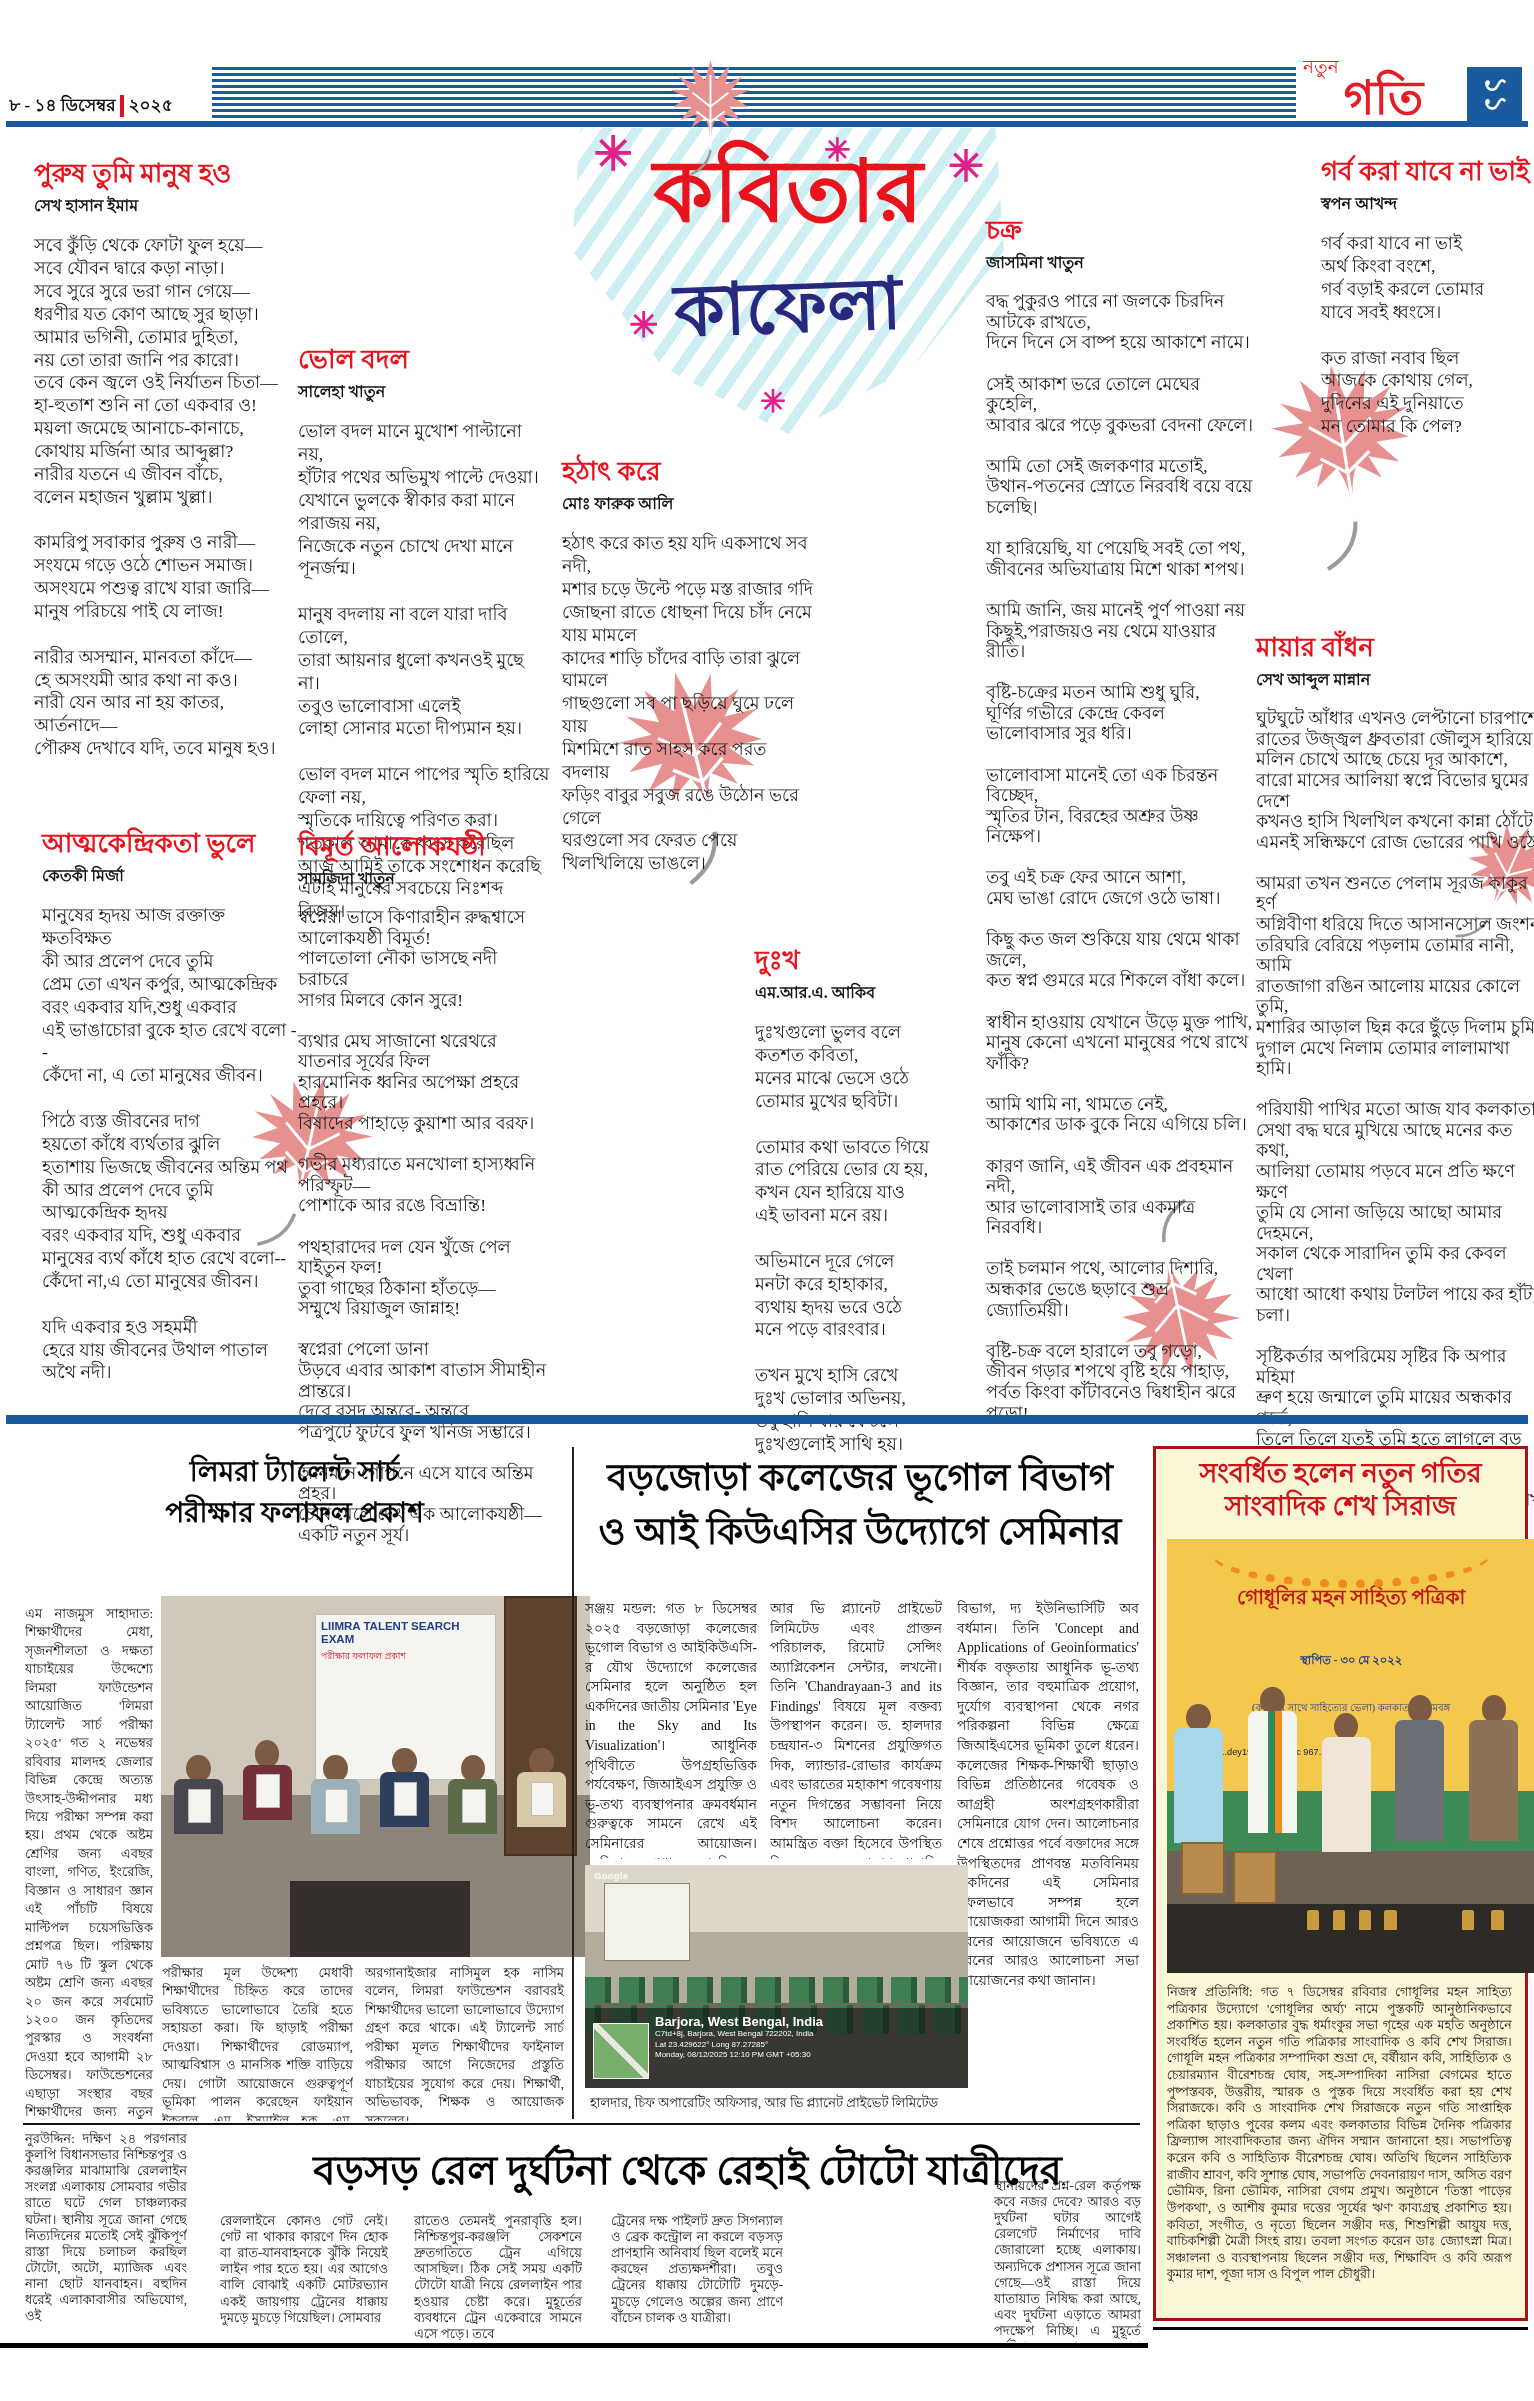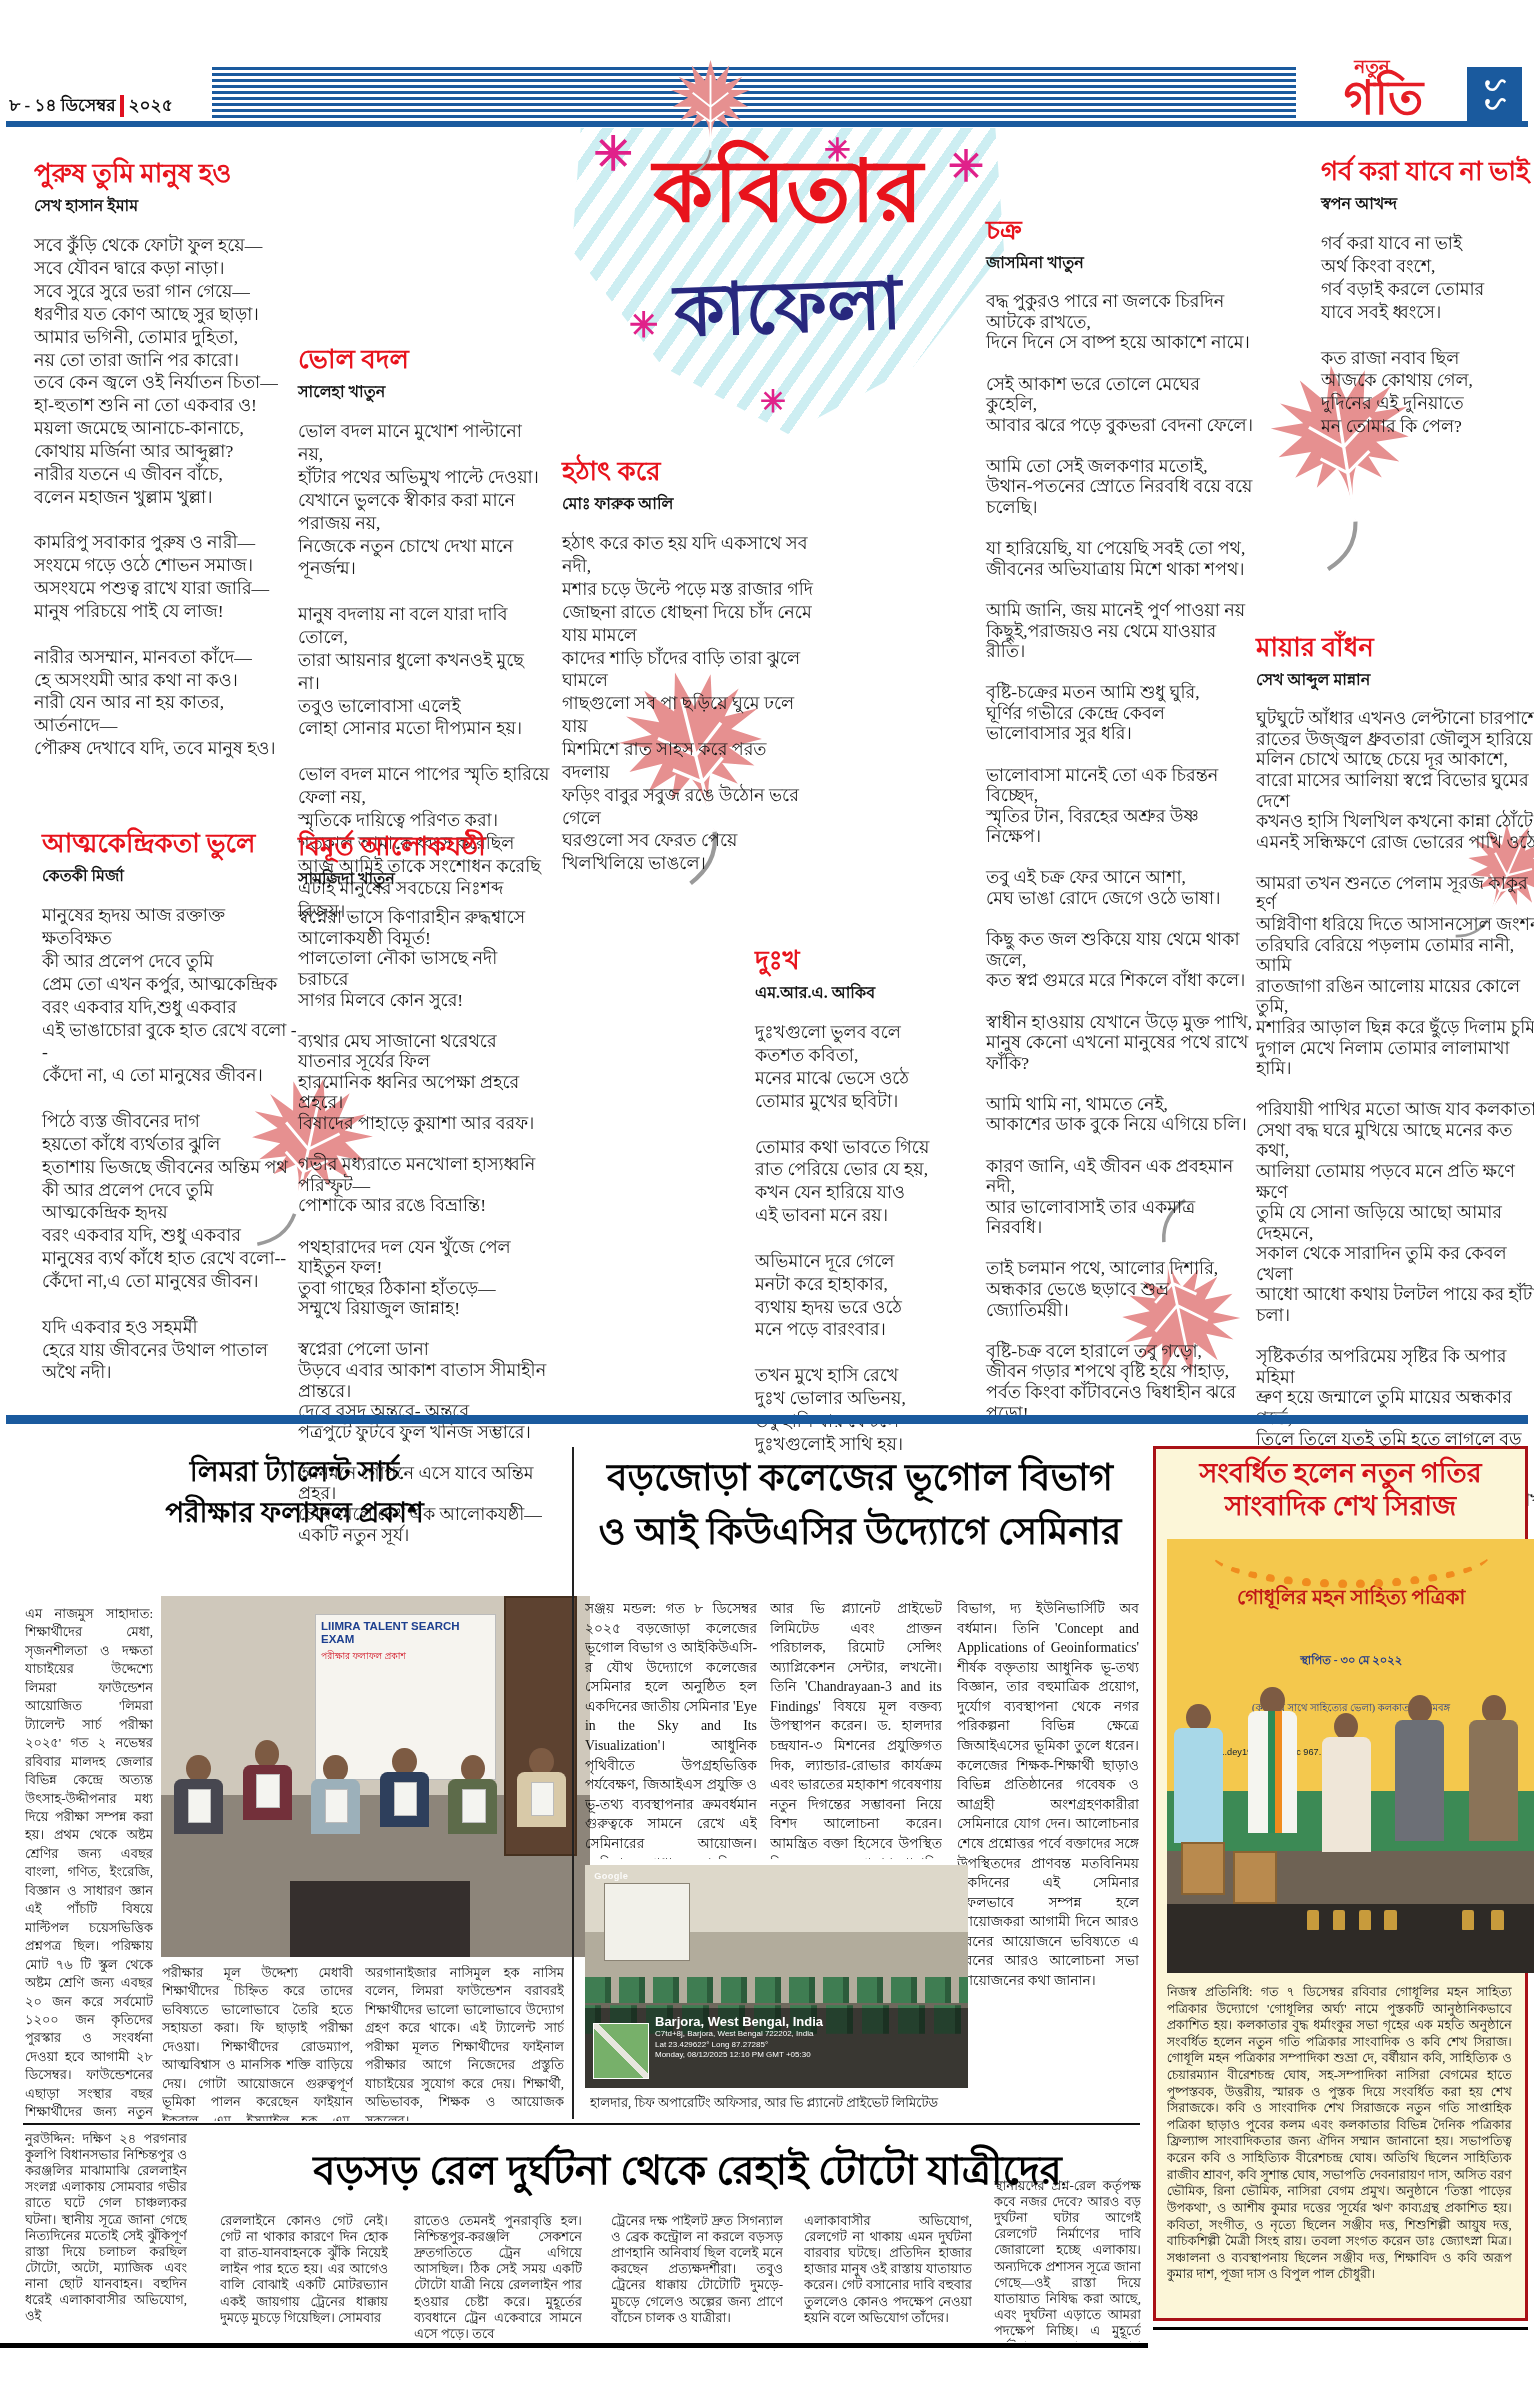--- a/index.html
+++ b/index.html
@@ -6,21 +6,21 @@
   .page{position:relative;width:1535px;height:2401px;background:#fff;margin:0 auto;overflow:hidden;
         font-family:"Liberation Serif","DejaVu Serif",serif;color:#111;}
   .abs{position:absolute;}
   
   .date-block{left:9.2px;top:93px;width:206px;height:26px;display:flex;align-items:center;gap:4.6px;
               font-size:17px;font-weight:bold;}
   .date-bar{width:3.8px;height:21.4px;background:#e01020;}
   .stripes{left:212px;top:67px;width:1084px;height:52px;
            background:repeating-linear-gradient(180deg,#1a5a9e 0 3.4px,#ffffff 3.4px 6px);}
   .masthead{left:1303px;top:58px;width:161px;height:64px;text-align:center;color:#e51d25;line-height:1;}
-  .m-top{font-size:18.3px;font-weight:bold;text-align:center;padding-right:23px;}
+  .m-top{font-size:18.3px;font-weight:normal;text-align:left;padding-right:23px;}
   .m-bottom{font-size:47px;font-weight:bold;margin-top:-1.5px;}
   .pagenum{left:1467px;top:67px;width:55px;height:54px;background:#1a5a9e;color:#fff;
            display:flex;align-items:center;justify-content:center;font-size:29px;font-weight:bold;}
   .pagenum span{transform:rotate(90deg);display:block;}
   .hrule{background:#1a5a9e;}
   .header-rule{left:6.1px;top:121px;width:1522px;height:6.1px;}
   .mid-rule{left:6.1px;top:1415px;width:1522px;height:9.2px;}
   
   .logo{left:572px;top:128px;width:432px;height:306px;}
   .logo-bg{position:absolute;inset:0;
@@ -491,19 +491,18 @@
     </div>
     <div class="abs news-col" style="left:10.7px;top:535px;width:345px;height:327px;font-size:12.6px;line-height:1.32;">নিজস্ব প্রতিনিধি: গত ৭ ডিসেম্বর রবিবার গোধূলির মহন সাহিত্য পত্রিকার উদ্যোগে 'গোধূলির অর্ঘ্য' নামে পুস্তকটি আনুষ্ঠানিকভাবে প্রকাশিত হয়। কলকাতার বুদ্ধ ধর্মাংকুর সভা গৃহের এক মহতি অনুষ্ঠানে সংবর্ধিত হলেন নতুন গতি পত্রিকার সাংবাদিক ও কবি শেখ সিরাজ। গোধূলি মহন পত্রিকার সম্পাদিকা শুভ্রা দে, বর্ষীয়ান কবি, সাহিত্যিক ও চেয়ারম্যান বীরেশচন্দ্র ঘোষ, সহ-সম্পাদিকা নাসিরা বেগমের হাতে পুষ্পস্তবক, উত্তরীয়, স্মারক ও পুস্তক দিয়ে সংবর্ধিত করা হয় শেখ সিরাজকে। কবি ও সাংবাদিক শেখ সিরাজকে নতুন গতি সাপ্তাহিক পত্রিকা ছাড়াও পুবের কলম এবং কলকাতার বিভিন্ন দৈনিক পত্রিকার ফ্রিল্যান্স সাংবাদিকতার জন্য ঐদিন সম্মান জানানো হয়। সভাপতিত্ব করেন কবি ও সাহিত্যিক বীরেশচন্দ্র ঘোষ। অতিথি ছিলেন সাহিত্যিক রাজীব শ্রাবণ, কবি সুশান্ত ঘোষ, সভাপতি দেবনারায়ণ দাস, অসিত বরণ ভৌমিক, রিনা ভৌমিক, নাসিরা বেগম প্রমুখ। অনুষ্ঠানে 'তিস্তা পাড়ের উপকথা', ও আশীষ কুমার দত্তের 'সূর্যের ঋণ' কাব্যগ্রন্থ প্রকাশিত হয়। কবিতা, সংগীত, ও নৃত্যে ছিলেন সঞ্জীব দত্ত, শিশুশিল্পী আয়ুষ দত্ত, বাচিকশিল্পী মৈত্রী সিংহ রায়। তবলা সংগত করেন ডাঃ জ্যোৎস্না মিত্র। সঞ্চালনা ও ব্যবস্থাপনায় ছিলেন সঞ্জীব দত্ত, শিক্ষাবিদ ও কবি অরূপ কুমার দাশ, পূজা দাস ও বিপুল পাল চৌধুরী।</div>
   </div>
 
   <div class="abs thin-hr" style="left:23px;top:2123px;width:1117px;height:2.3px;"></div>
   <div class="abs rail-headline" style="left:275px;top:2139px;width:825px;">বড়সড় রেল দুর্ঘটনা থেকে রেহাই টোটো যাত্রীদের</div>
   <div class="abs news-col" style="left:25px;top:2131px;width:162px;height:208px;line-height:1.24;">নুরউদ্দিন: দক্ষিণ ২৪ পরগনার কুলপি বিধানসভার নিশ্চিন্তপুর ও করঞ্জলির মাঝামাঝি রেললাইন সংলগ্ন এলাকায় সোমবার গভীর রাতে ঘটে গেল চাঞ্চল্যকর ঘটনা। স্থানীয় সূত্রে জানা গেছে নিত্যদিনের মতোই সেই ঝুঁকিপূর্ণ রাস্তা দিয়ে চলাচল করছিল টোটো, অটো, ম্যাজিক এবং নানা ছোট যানবাহন। বহুদিন ধরেই এলাকাবাসীর অভিযোগ, ওই</div>
   <div class="abs news-col" style="left:220px;top:2213px;width:168px;height:128px;line-height:1.24;">রেললাইনে কোনও গেট নেই। গেট না থাকার কারণে দিন হোক বা রাত-যানবাহনকে ঝুঁকি নিয়েই লাইন পার হতে হয়। এর আগেও বালি বোঝাই একটি মোটরভ্যান একই জায়গায় ট্রেনের ধাক্কায় দুমড়ে মুচড়ে গিয়েছিল। সোমবার</div>
   <div class="abs news-col" style="left:414px;top:2213px;width:168px;height:128px;line-height:1.24;">রাতেও তেমনই পুনরাবৃত্তি হল। নিশ্চিন্তপুর-করঞ্জলি সেকশনে দ্রুতগতিতে ট্রেন এগিয়ে আসছিল। ঠিক সেই সময় একটি টোটো যাত্রী নিয়ে রেললাইন পার হওয়ার চেষ্টা করে। মুহূর্তের ব্যবধানে ট্রেন একেবারে সামনে এসে পড়ে। তবে</div>
   <div class="abs news-col" style="left:611px;top:2213px;width:172px;height:128px;line-height:1.24;">ট্রেনের দক্ষ পাইলট দ্রুত সিগন্যাল ও ব্রেক কন্ট্রোল না করলে বড়সড় প্রাণহানি অনিবার্য ছিল বলেই মনে করছেন প্রত্যক্ষদর্শীরা। তবুও ট্রেনের ধাক্কায় টোটোটি দুমড়ে-মুচড়ে গেলেও অল্পের জন্য প্রাণে বাঁচেন চালক ও যাত্রীরা।</div>
-  <div class="abs news-col" style="left:804px;top:2213px;width:168px;height:128px;line-height:1.24;">এলাকাবাসীর অভিযোগ, রেলগেট না থাকায় এমন দুর্ঘটনা বারবার ঘটছে। প্রতিদিন হাজার হাজার মানুষ ওই রাস্তায় যাতায়াত করেন। গেট বসানোর দাবি বহুবার তুললেও কোনও পদক্ষেপ নেওয়া হয়নি বলে অভিযোগ তাঁদের।</div>
   <div class="abs news-col" style="left:994px;top:2178px;width:147px;height:164px;line-height:1.24;">স্থানীয়দের প্রশ্ন-রেল কর্তৃপক্ষ কবে নজর দেবে? আরও বড় দুর্ঘটনা ঘটার আগেই রেলগেট নির্মাণের দাবি জোরালো হচ্ছে এলাকায়। অন্যদিকে প্রশাসন সূত্রে জানা গেছে—ওই রাস্তা দিয়ে যাতায়াত নিষিদ্ধ করা আছে, এবং দুর্ঘটনা এড়াতে আমরা পদক্ষেপ নিচ্ছি। এ মুহূর্তে দুর্ঘটনাস্থলে আতঙ্কের ছাপ স্পষ্ট-তবে স্বস্তি এই যে, অল্পের জন্য বেঁচে গেলেন টোটো যাত্রীরা।</div>
   <div class="abs" style="left:0;top:2343px;width:1148px;height:4.6px;background:#000;"></div>
   <div class="abs" style="left:1153px;top:2327px;width:375px;height:3.1px;background:#000;"></div>
 
 </div>
 
 
 </body></html>

